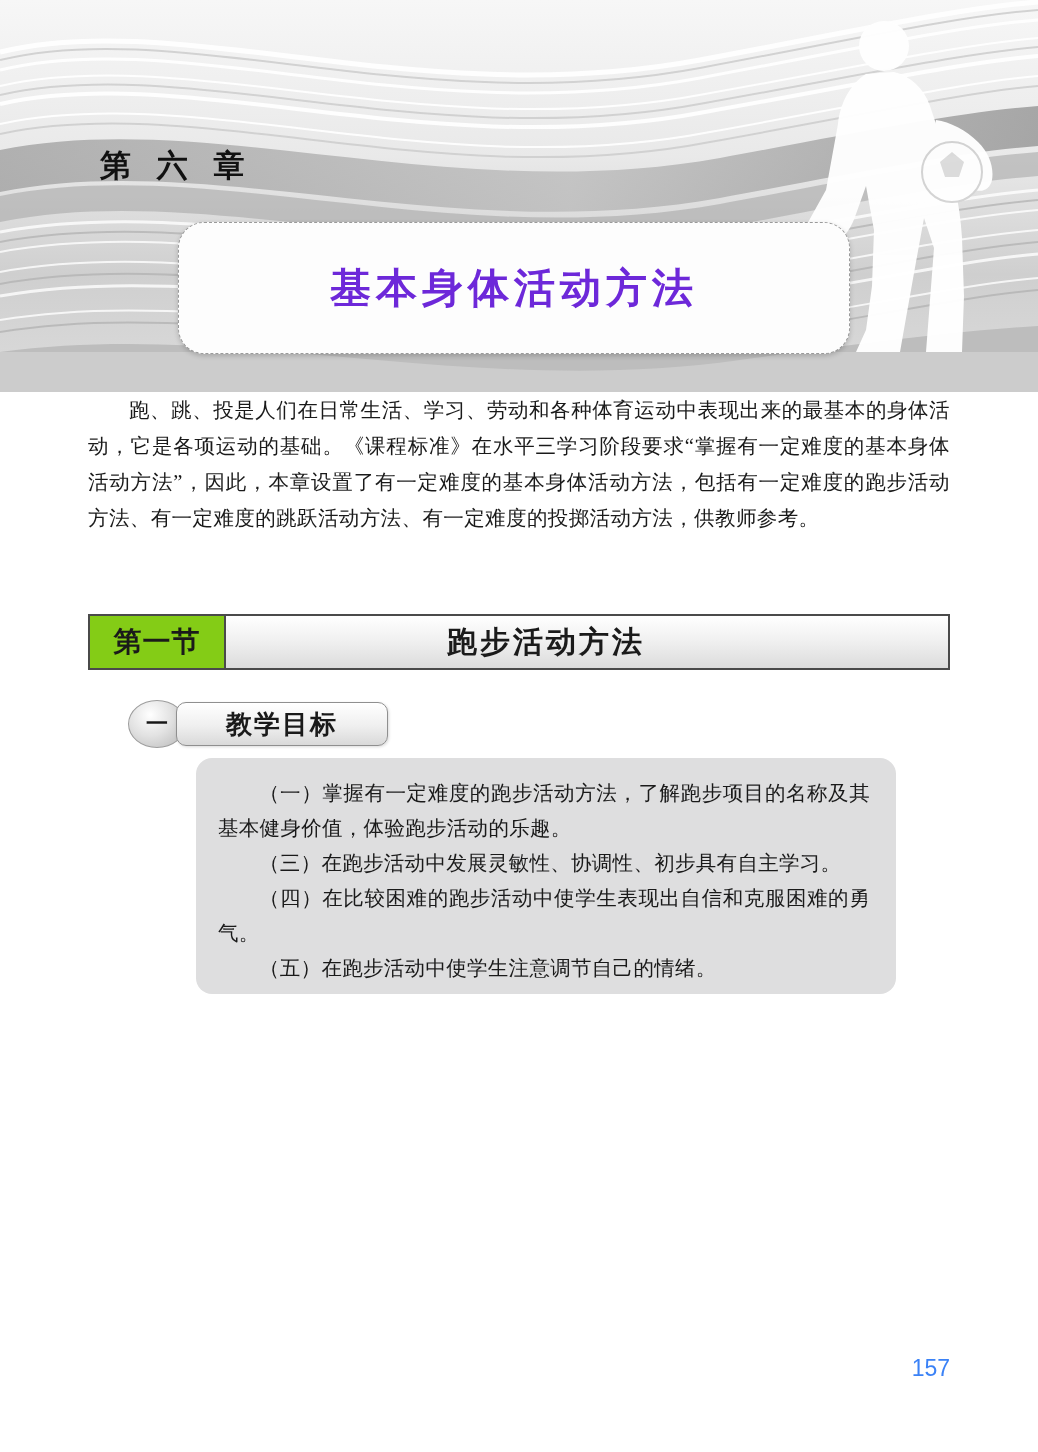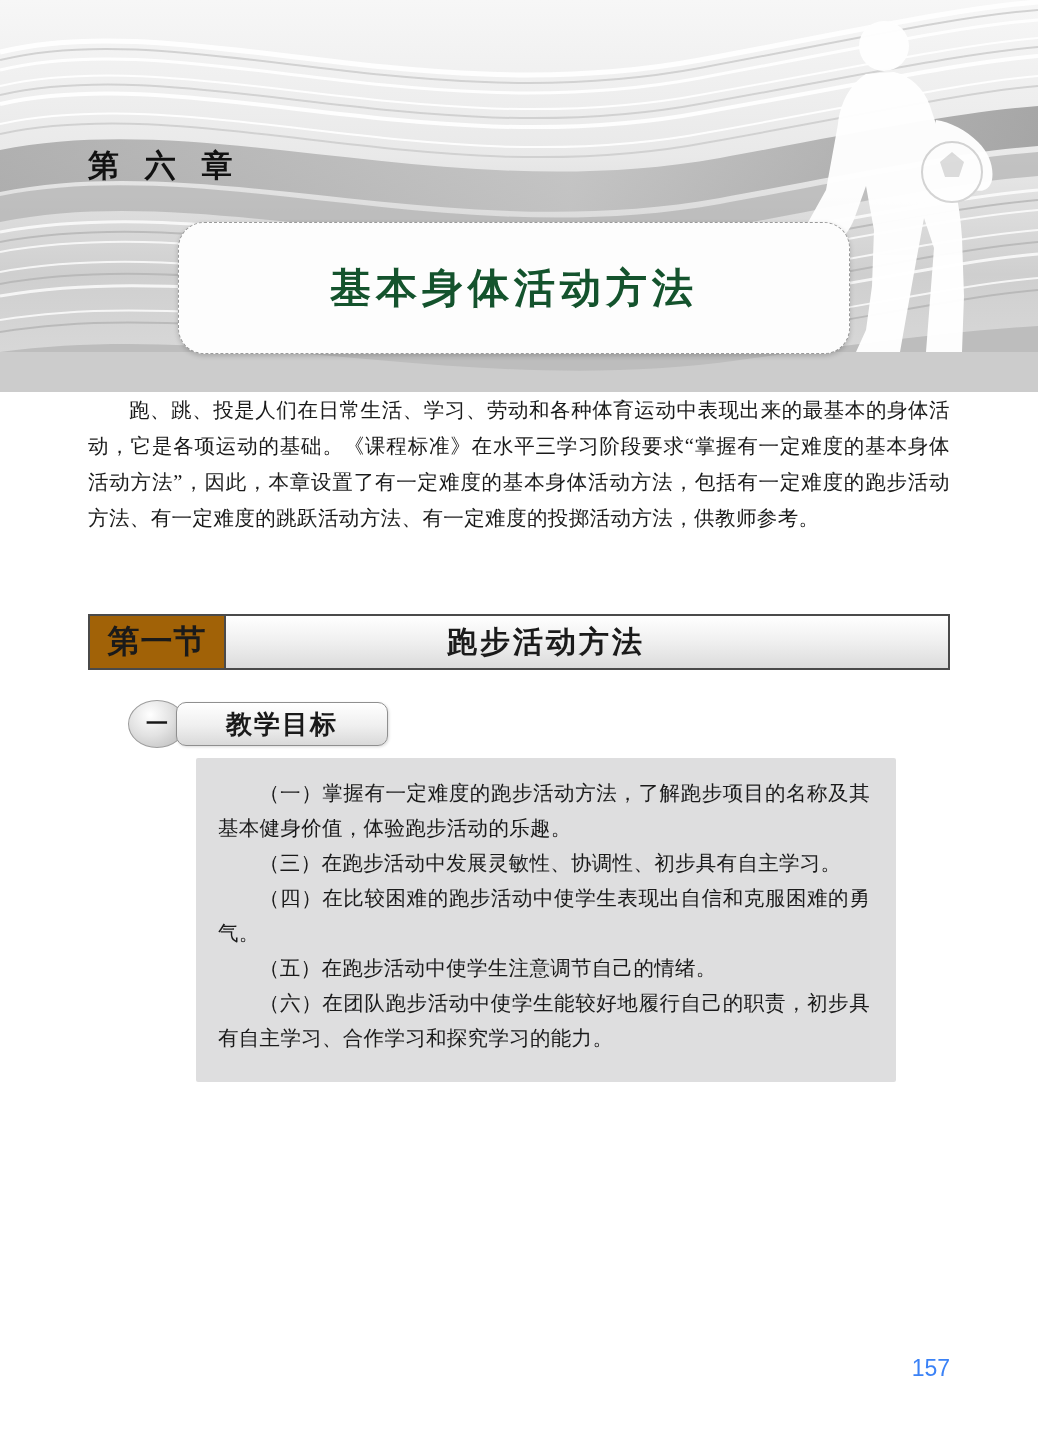--- a/index.html
+++ b/index.html
@@ -24,21 +24,21 @@
     overflow: hidden;
     background: linear-gradient(180deg, #f4f4f4 0%, #e6e6e6 35%, #d2d2d2 62%, #c3c3c3 78%, #d8d8d8 100%);
   }
   .banner svg {
     position: absolute;
     top: 0;
     left: 0;
   }
   .chapter-label {
     position: absolute;
-    left: 88px;
+    left: 100px;
     top: 145px;
     font-size: 31px;
     font-weight: bold;
     letter-spacing: 9px;
     color: #111;
     font-family: "Liberation Serif", serif;
   }
   .chapter-title-box {
     position: absolute;
     left: 178px;
@@ -50,21 +50,21 @@
     border-radius: 26px;
     box-shadow: 0 2px 5px rgba(0,0,0,0.18);
     display: flex;
     align-items: center;
     justify-content: center;
   }
   .chapter-title-text {
     font-size: 41px;
     font-weight: bold;
     letter-spacing: 5px;
-    color: #14532d;
+    color: #6d28d9;
   }
 
   
   .content {
     position: relative;
     padding: 0 88px;
   }
   p.para {
     font-size: 20.5px;
     line-height: 36px;
@@ -83,23 +83,23 @@
     display: flex;
     height: 56px;
     border: 2px solid #4a4a4a;
     box-sizing: border-box;
   }
   .section-bar .sec-num {
     width: 134px;
     display: flex;
     align-items: center;
     justify-content: center;
-    font-size: 32px;
-    font-weight: bold;
-    background: #a16207;
+    font-size: 28px;
+    font-weight: bold;
+    background: #84cc16;
     border-right: 2px solid #4a4a4a;
     letter-spacing: 1px;
     text-align: center;
   }
   .section-bar .sec-title {
     flex: 1;
     display: flex;
     align-items: center;
     justify-content: center;
     font-size: 30px;
@@ -153,22 +153,22 @@
     letter-spacing: 2px;
     box-shadow: 1px 1px 3px rgba(0,0,0,0.15);
   }
 
   
   .panel {
     margin-top: 10px;
     margin-left: 108px;
     margin-right: 54px;
     background: #dededf;
-    border-radius: 2px;
-    padding: 18px 26px 26px 22px;
+    border-radius: 16px;
+    padding: 18px 26px 8px 22px;
   }
   .panel p {
     font-size: 20.5px;
     line-height: 35px;
     margin: 0;
     text-indent: 2em;
     text-align: justify;
     letter-spacing: 0.3px;
   }
 
@@ -264,18 +264,17 @@
   <div class="subhead">
     <div class="badge">一</div>
     <div class="label">教学目标</div>
   </div>
 
   <div class="panel">
     <p>（一）掌握有一定难度的跑步活动方法，了解跑步项目的名称及其基本健身价值，体验跑步活动的乐趣。</p>
     <p>（三）在跑步活动中发展灵敏性、协调性、初步具有自主学习。</p>
     <p>（四）在比较困难的跑步活动中使学生表现出自信和克服困难的勇气。</p>
     <p>（五）在跑步活动中使学生注意调节自己的情绪。</p>
-    <p>（六）在团队跑步活动中使学生能较好地履行自己的职责，初步具有自主学习、合作学习和探究学习的能力。</p>
   </div>
 
 </div>
 
 <div class="page-num">157</div>
 
 </body></html>

